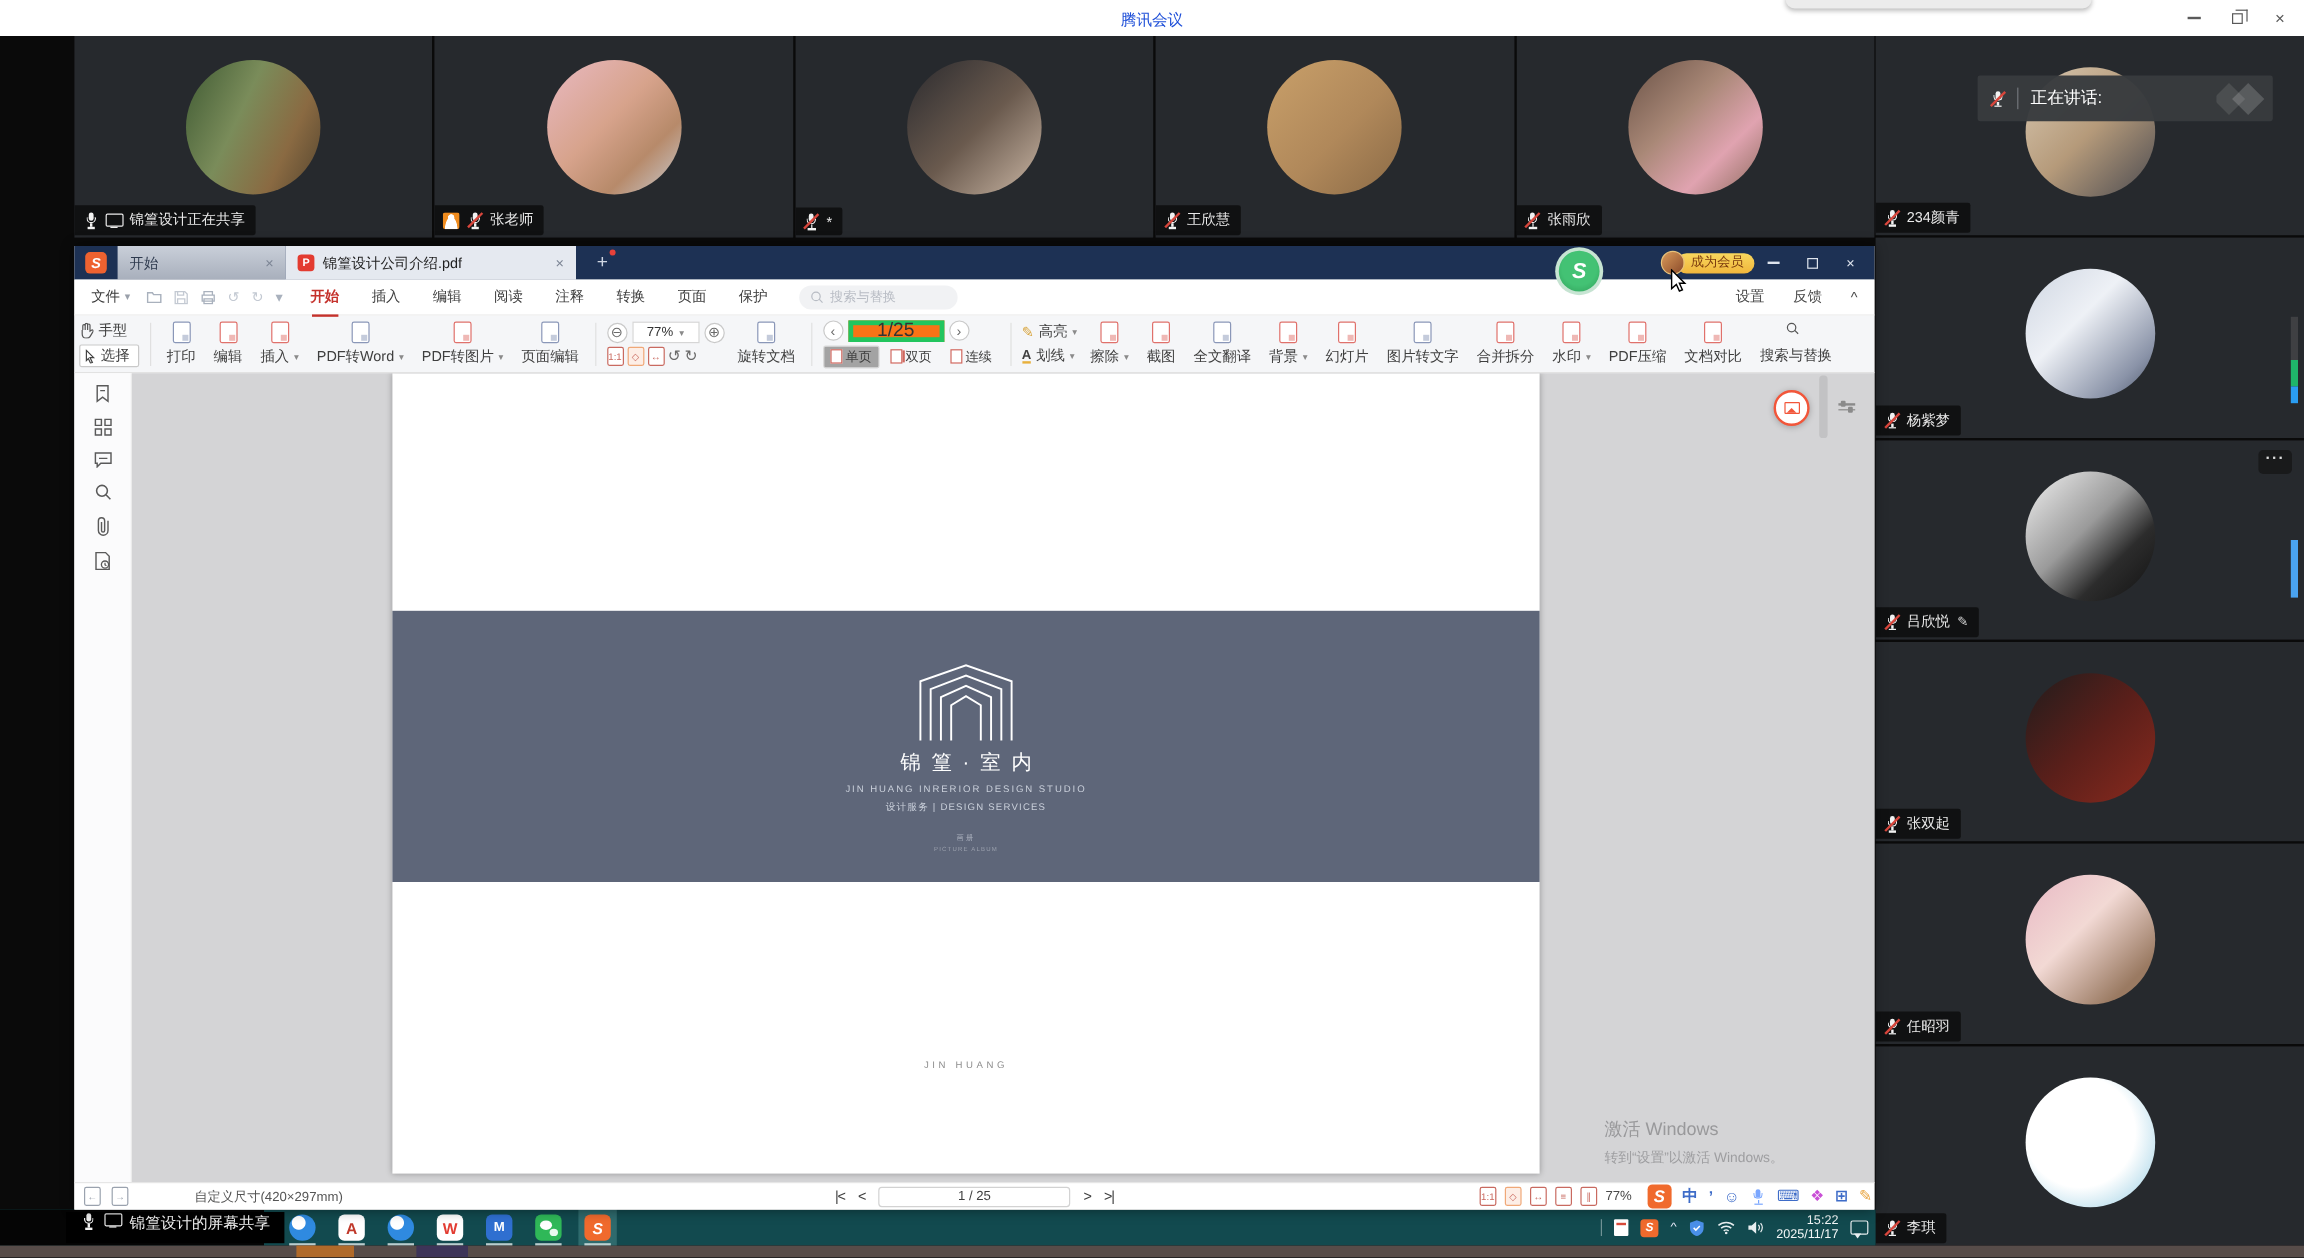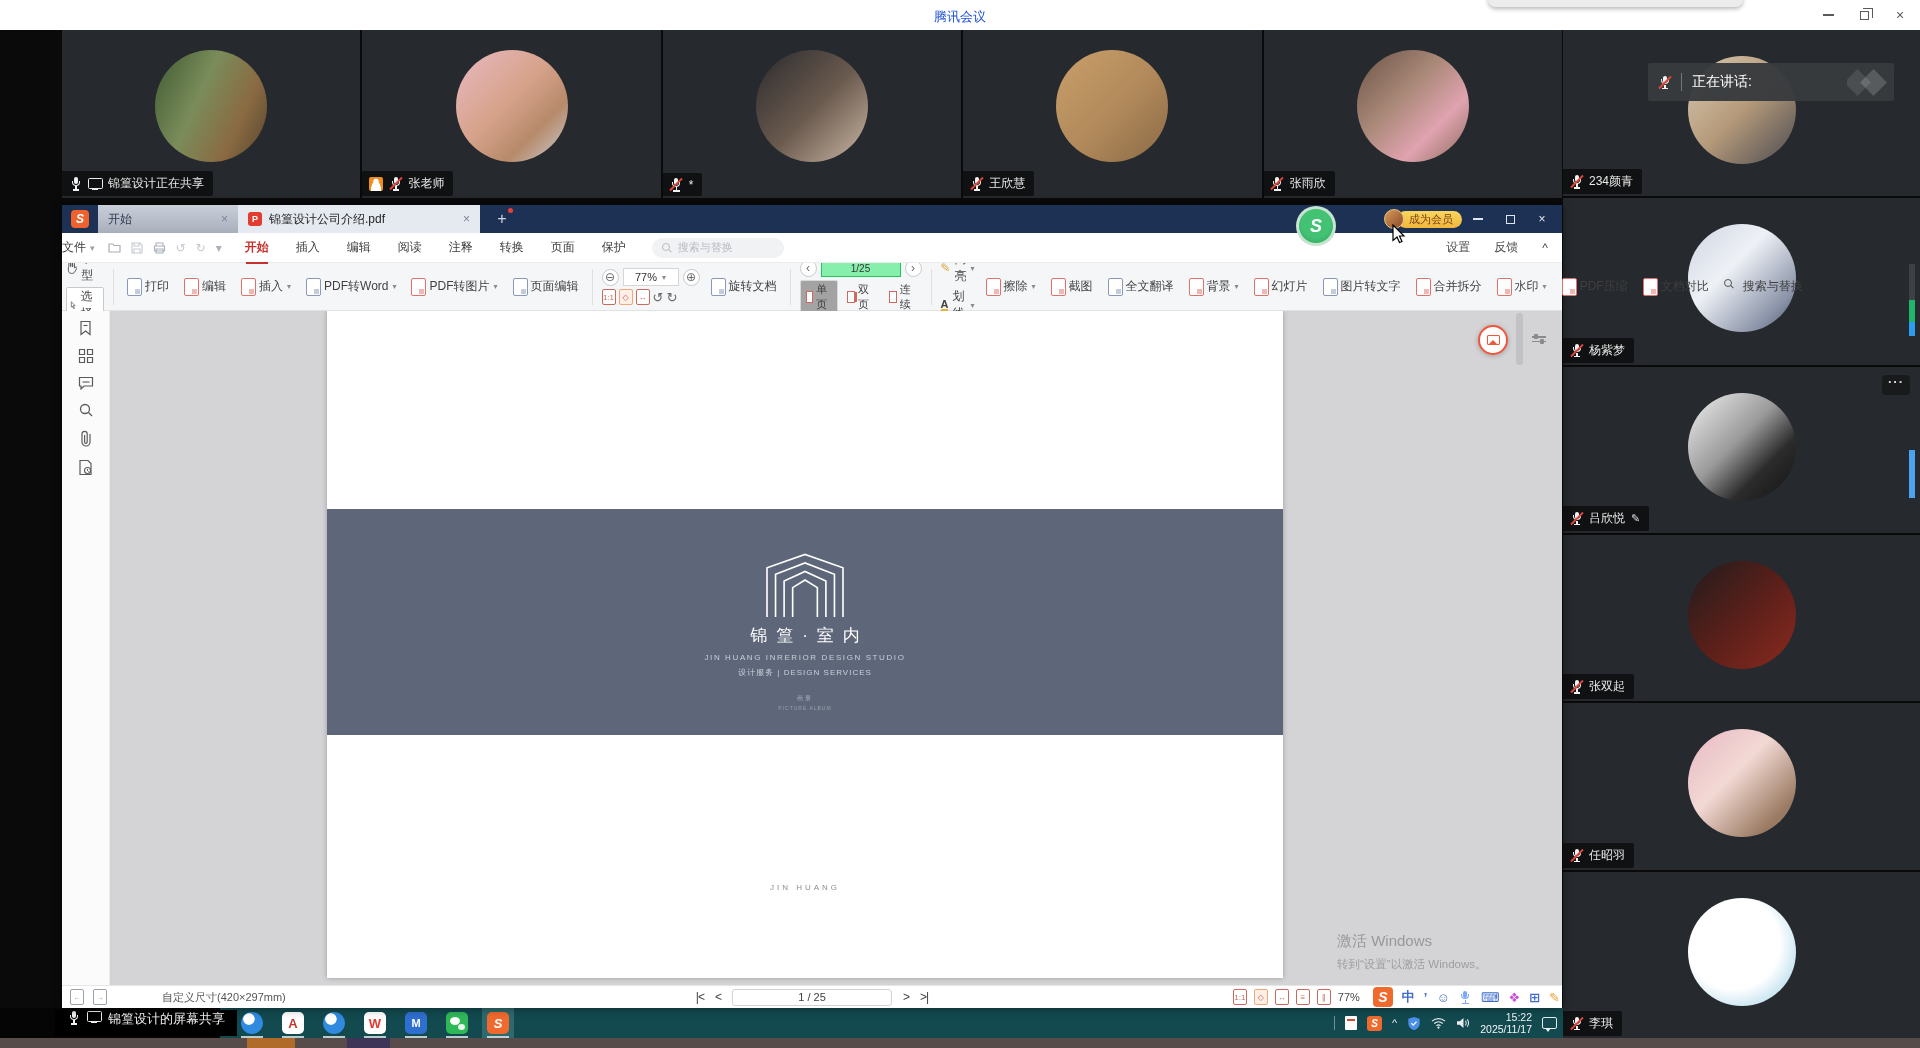--- a/index.html
+++ b/index.html
@@ -74,51 +74,51 @@
 .newtab::after{content:'';position:absolute;right:-3px;top:-2px;width:5px;height:5px;border-radius:50%;background:#e8413a}
 .member{position:absolute;right:100px;top:4px;display:flex;align-items:center}
 .mavatar{width:20px;height:20px;border-radius:50%;background:linear-gradient(135deg,#d99a5a,#8a4a2a);border:1.5px solid #e8c27a;z-index:1}
 .mpill{height:17px;background:linear-gradient(#f8d75e,#f0b63c);border-radius:9px;color:#7a3a0e;font-size:11px;line-height:17px;padding:0 9px 0 12px;margin-left:-7px}
 .pctl{position:absolute;right:4px;top:0;height:28px;display:flex;color:#dfe5ee}
 .pctl .wc{width:32px;display:flex;align-items:center;justify-content:center;font-size:12px}
 .pctl .bar{width:10px;height:1.4px;background:#dfe5ee}
 .pctl .sq{width:9px;height:9px;border:1.3px solid #dfe5ee}
 
 .pmenu{height:30px;background:#fff;border-bottom:1px solid #ececec;display:flex;align-items:center;position:relative;color:#3c3c3c}
-.pm-file{display:flex;gap:4px;align-items:center}
+.pm-file{margin-left:14px;display:flex;gap:4px;align-items:center}
 .pm-file .cd{color:#9aa0aa;font-size:9px}
 .qicons{display:flex;gap:10px;margin:0 13px;color:#a9b1bd;align-items:center}
 .qicons svg{display:block}
 .pm-items{display:flex;gap:27px;margin-left:10px}
 .pm-items span{cursor:default}
 .pm-items .on{color:#c5322c;position:relative;font-weight:bold}
 .pm-items .on::after{content:'';position:absolute;left:1px;right:1px;bottom:-8px;height:2px;background:#c5322c}
 .pm-search{margin-left:26px;width:132px;height:20px;border-radius:10px;background:#f1f2f4;color:#b8bcc4;font-size:11px;display:flex;align-items:center;gap:6px;padding:0 10px}
 .pm-right{position:absolute;right:14px;display:flex;gap:24px;color:#4a4a4a;align-items:center}
 .mag{width:10px;height:10px;position:relative;display:inline-block;flex:0 0 auto}
 .mag::before{content:'';position:absolute;left:0;top:0;width:6px;height:6px;border:1.3px solid currentColor;border-radius:50%}
 .mag::after{content:'';position:absolute;left:6.5px;top:7px;width:3.5px;height:1.3px;background:currentColor;transform:rotate(45deg)}
 
 .ptools{height:48px;background:#f5f6f8;border-bottom:1px solid #e2e2e2;display:flex;align-items:center;padding:0 4px;gap:7px}
 .tcol{display:flex;flex-direction:column;gap:3px}
 .trow{display:flex;align-items:center;gap:4px;font-size:12px;color:#3f3f3f}
 .selbox{border:1px solid #c9c9c9;background:#fff;border-radius:2px;padding:0 7px 0 3px}
 .tdiv{width:1px;height:36px;background:#e0e0e0;margin:0 2px;flex:0 0 auto}
-.bigbtn{display:flex;flex-direction:row;align-items:center;gap:3px;font-size:12px;color:#3f3f3f;padding:0 4px;white-space:nowrap}
+.bigbtn{display:flex;flex-direction:column;align-items:center;gap:3px;font-size:12px;color:#3f3f3f;padding:0 4px;white-space:nowrap}
 .dic{width:15px;height:18px;background:#fff;border:1.4px solid #e0716b;border-radius:2px;position:relative}
 .dic::after{content:'';position:absolute;right:1px;bottom:1px;width:5px;height:5px;background:rgba(224,113,107,.5)}
 .dic.b{border-color:#8a97b8}.dic.b::after{background:rgba(138,151,184,.5)}
 .chv{font-size:8px;color:#8a8a8a}
 .cbtn{width:17px;height:17px;border:1px solid #c9c9c9;border-radius:50%;display:flex;align-items:center;justify-content:center;color:#6a6a6a;font-size:12px;background:#fff}
 .zbox{width:56px;height:18px;border:1px solid #d6d6d6;background:#fff;display:flex;align-items:center;justify-content:center;gap:5px;font-size:11px;color:#333}
 .minirow{display:flex;gap:3px;align-items:center}
 .sdoc{width:14px;height:16px;border:1.2px solid #c96a60;border-radius:2px;background:#fff;display:flex;align-items:center;justify-content:center;font-size:8px;color:#c96a60}
 .sdoc.onn{background:#fdeee6;border-color:#f0a878}
 .rot{color:#6a6a6a;font-size:13px}
-.pagebox{width:80px;height:18px;border:1px solid #22c55e;background:#86efac;font-size:10px;display:flex;align-items:center;justify-content:center;color:#333}
+.pagebox{width:80px;height:18px;border:4px solid #22c55e;background:#f97316;font-size:16px;display:flex;align-items:center;justify-content:center;color:#333}
 .laybtn{display:flex;align-items:center;gap:3px;font-size:11px;padding:1px 5px;border:1px solid transparent;color:#3f3f3f}
 .laybtn.onn{background:#a3a3a3;border-color:#d9d9d9;border-radius:2px}
 .lic{width:10px;height:12px;border:1px solid #d0685f;background:#fff}
 .lic.dbl{box-shadow:3px 0 0 -1px #d0685f}
 .antrow{display:flex;align-items:center;gap:4px;font-size:12px;color:#3f3f3f}
 .hlpen{color:#d8a43c;font-size:12px}
 .ulA{color:#3f3f3f;font-size:11px;font-weight:bold;border-bottom:2px solid #e8b03c;line-height:10px}
 
 .rail{position:absolute;left:0;top:106px;bottom:23px;width:48px;background:#fbfbfc;border-right:1px solid #ebebeb;display:flex;flex-direction:column;align-items:center;padding-top:9px;gap:12px;color:#5a5a5a}
 .rail svg{display:block}

